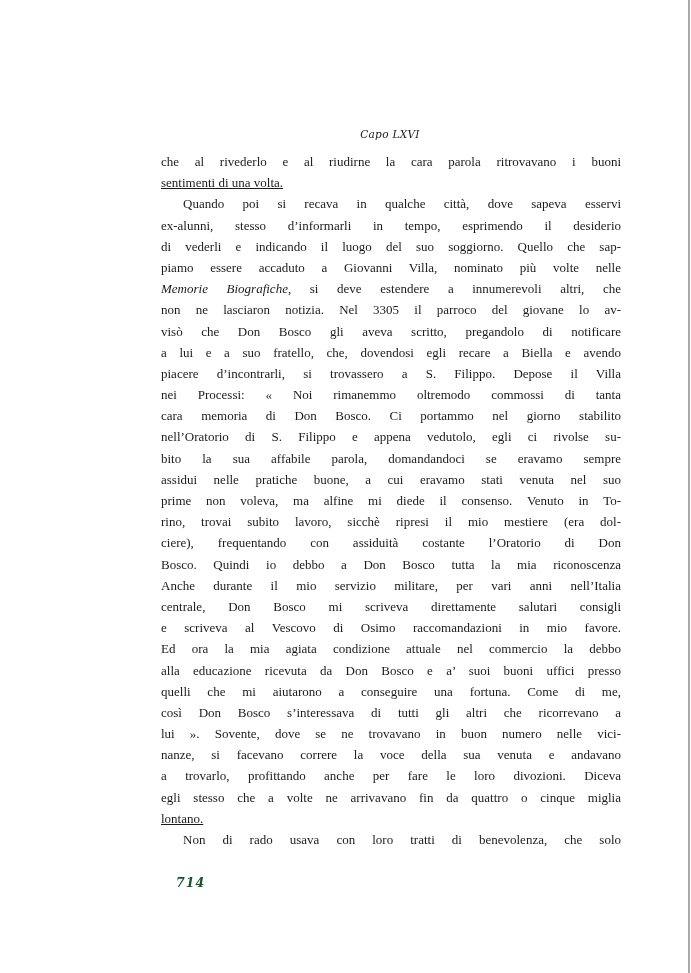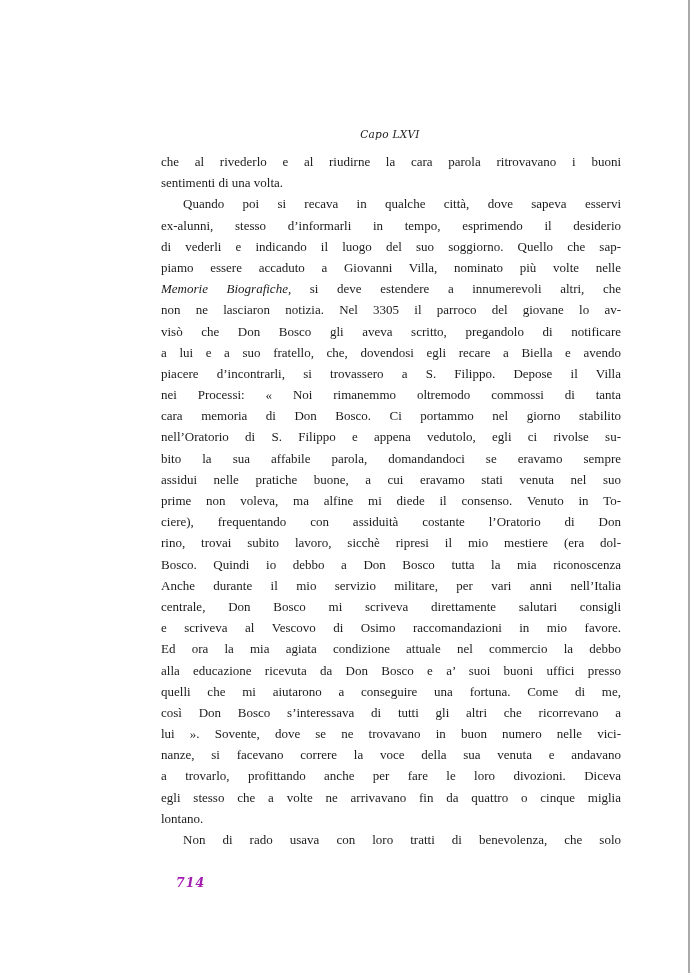--- a/index.html
+++ b/index.html
@@ -13,26 +13,26 @@
   }
   .body-text {
     position: absolute; left: 161px; top: 151px; width: 460px;
     font-family: "Liberation Serif", serif; font-size: 13px; line-height: 21.2px;
     color: #1b1b1b;
   }
   .line {
     display: block; white-space: nowrap; text-align: justify; text-align-last: justify;
     height: 21.2px;
   }
-  .line.last { text-align-last: left; }
+  .line.last { text-align-last: left; text-decoration: underline; }
   .line.indent { padding-left: 22px; }
   .folio {
     position: absolute; left: 176px; top: 875px;
     font-family: "DejaVu Serif", serif; font-style: italic; font-weight: bold;
-    font-size: 12.5px; color: #a21caf; letter-spacing: 1px;
+    font-size: 12.5px; color: #14532d; letter-spacing: 1px;
   }
   i { font-style: italic; }
 </style>
 </head>
 <body>
 
 <div class="page">
   <div class="running-head">Capo LXVI</div>
   <div class="body-text" id="body-text">
       <span class="line">che al rivederlo e al riudirne la cara parola ritrovavano i buoni</span>
@@ -45,22 +45,22 @@
       <span class="line">non ne lasciaron notizia. Nel 3305 il parroco del giovane lo av-</span>
       <span class="line">visò che Don Bosco gli aveva scritto, pregandolo di notificare</span>
       <span class="line">a lui e a suo fratello, che, dovendosi egli recare a Biella e avendo</span>
       <span class="line">piacere d’incontrarli, si trovassero a S. Filippo. Depose il Villa</span>
       <span class="line">nei Processi: « Noi rimanemmo oltremodo commossi di tanta</span>
       <span class="line">cara memoria di Don Bosco. Ci portammo nel giorno stabilito</span>
       <span class="line">nell’Oratorio di S. Filippo e appena vedutolo, egli ci rivolse su-</span>
       <span class="line">bito la sua affabile parola, domandandoci se eravamo sempre</span>
       <span class="line">assidui nelle pratiche buone, a cui eravamo stati venuta nel suo</span>
       <span class="line">prime non voleva, ma alfine mi diede il consenso. Venuto in To-</span>
+      <span class="line">rino, trovai subito lavoro, sicchè ripresi il mio mestiere (era dol-</span>
       <span class="line">ciere), frequentando con assiduità costante l’Oratorio di Don</span>
-      <span class="line">rino, trovai subito lavoro, sicchè ripresi il mio mestiere (era dol-</span>
       <span class="line">Bosco. Quindi io debbo a Don Bosco tutta la mia riconoscenza</span>
       <span class="line">Anche durante il mio servizio militare, per vari anni nell’Italia</span>
       <span class="line">centrale, Don Bosco mi scriveva direttamente salutari consigli</span>
       <span class="line">e scriveva al Vescovo di Osimo raccomandazioni in mio favore.</span>
       <span class="line">Ed ora la mia agiata condizione attuale nel commercio la debbo</span>
       <span class="line">alla educazione ricevuta da Don Bosco e a’ suoi buoni uffici presso</span>
       <span class="line">quelli che mi aiutarono a conseguire una fortuna. Come di me,</span>
       <span class="line">così Don Bosco s’interessava di tutti gli altri che ricorrevano a</span>
       <span class="line">lui ». Sovente, dove se ne trovavano in buon numero nelle vici-</span>
       <span class="line">nanze, si facevano correre la voce della sua venuta e andavano</span>

